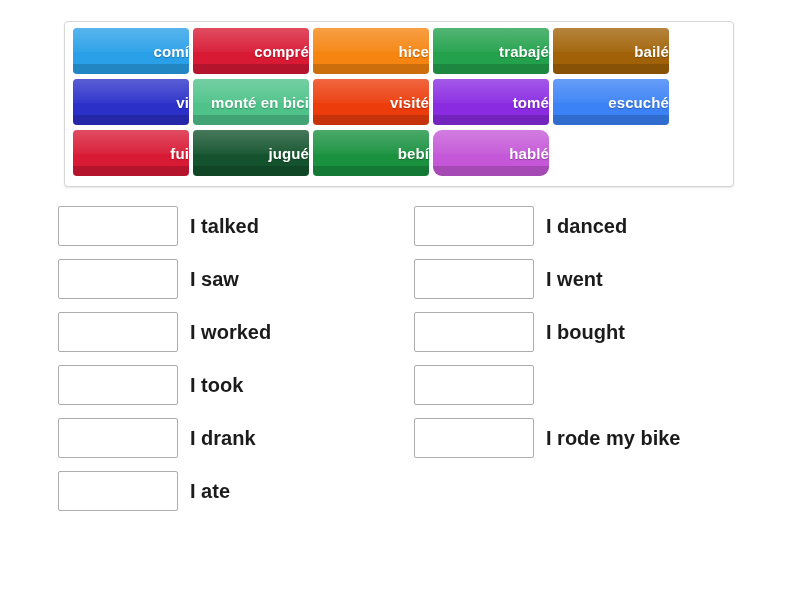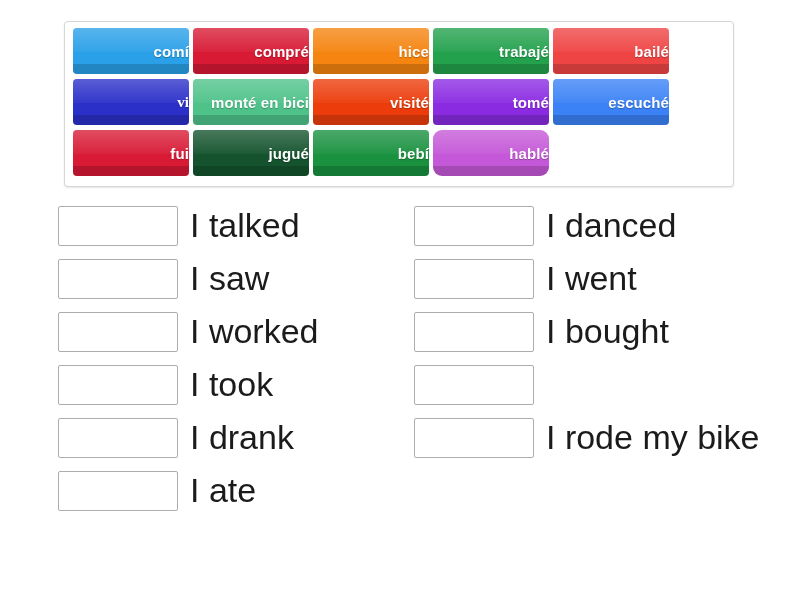--- a/index.html
+++ b/index.html
@@ -110,25 +110,25 @@
     width: 120px;
     height: 40px;
     box-sizing: border-box;
     background: #ffffff;
     border: 1px solid #adadad;
     border-radius: 2px;
     flex: 0 0 auto;
   }
   .answer-text {
     margin-left: 12px;
-    font-size: 34px;
+    font-size: 20px;
     line-height: 1.1;
     color: #1b1b1b;
     white-space: nowrap;
-    font-weight: normal;
+    font-weight: bold;
   }
 </style>
 </head>
 <body>
 
 <div id="app">
 
   <div class="word-bank">
     <div class="bank-grid">
 
@@ -137,25 +137,25 @@
       </div>
       <div class="tile" style="background: rgb(216, 26, 53);">
         <span class="tile-label">compré</span>
       </div>
       <div class="tile" style="background: rgb(245, 132, 16);">
         <span class="tile-label">hice</span>
       </div>
       <div class="tile" style="background: rgb(35, 161, 77);">
         <span class="tile-label">trabajé</span>
       </div>
-      <div class="tile" style="background: #ef4444; padding-left: 10px;">
+      <div class="tile" style="background: #a16207; padding-left: 10px;">
         <span class="tile-label">bailé</span>
       </div>
 
-      <div class="tile" style="background: rgb(43, 48, 201); font-family: Liberation Serif, serif;">
+      <div class="tile" style="background: rgb(43, 48, 201);">
         <span class="tile-label">vi</span>
       </div>
       <div class="tile" style="background: rgb(78, 194, 137);">
         <span class="tile-label">monté en bici</span>
       </div>
       <div class="tile" style="background: rgb(236, 60, 11);">
         <span class="tile-label">visité</span>
       </div>
       <div class="tile" style="background: rgb(138, 43, 226);">
         <span class="tile-label">tomé</span>

